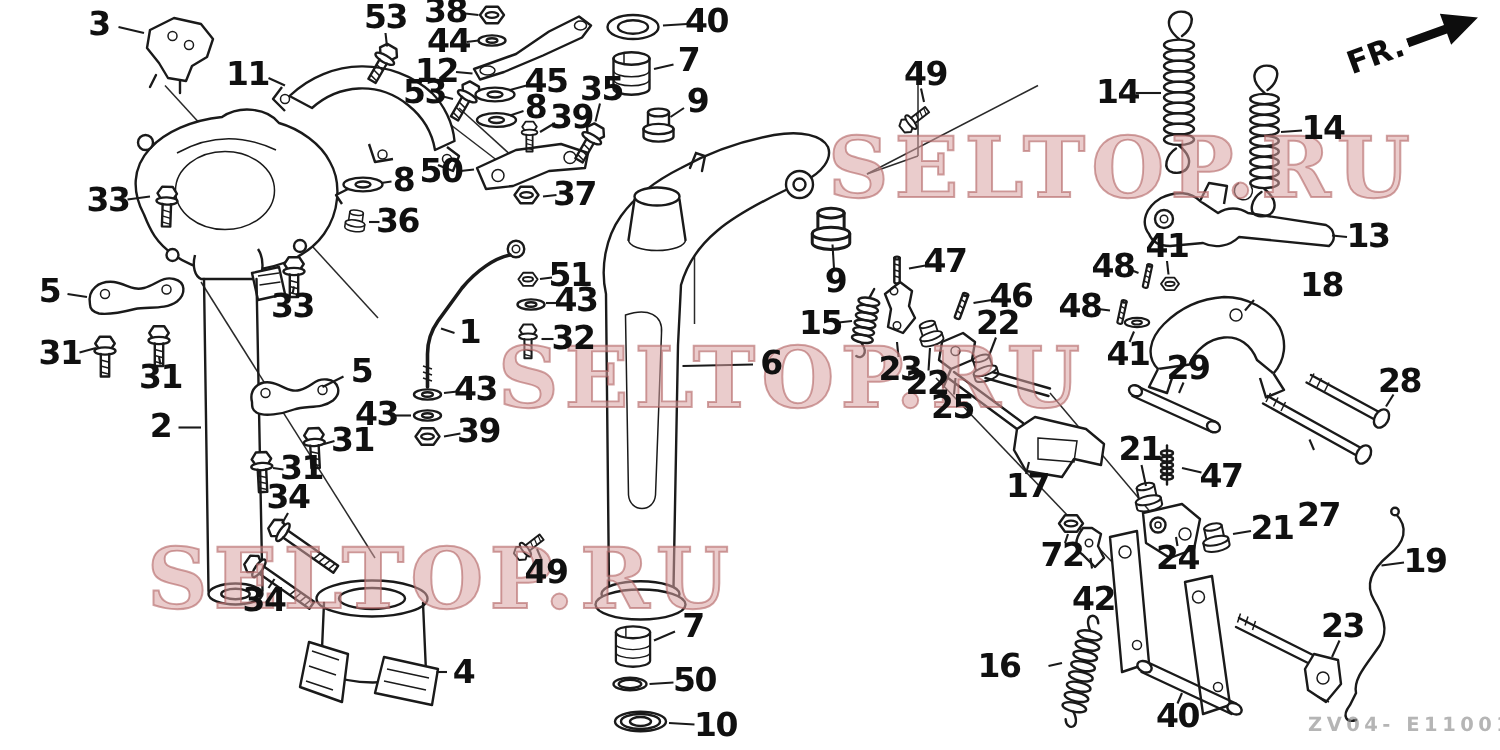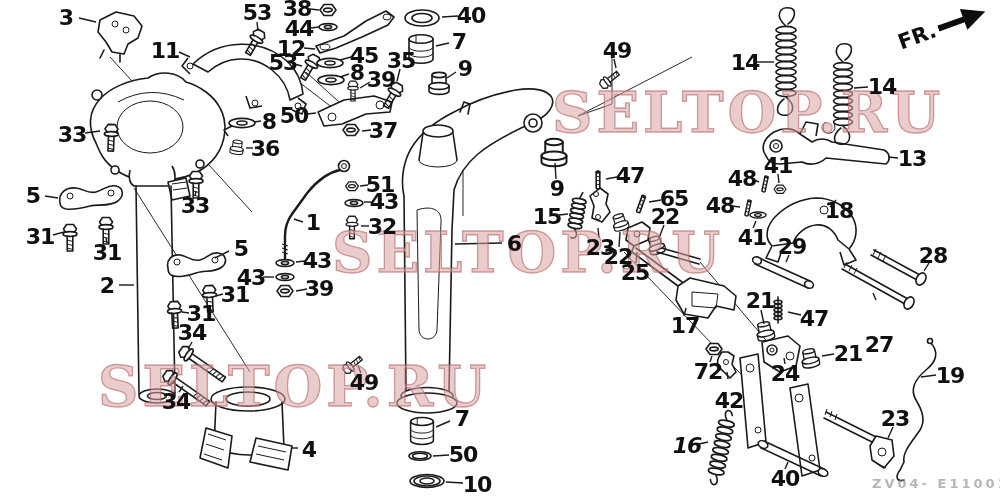--- a/index.html
+++ b/index.html
@@ -480,26 +480,26 @@
       <div class="callout" style="left: 745px; top: 62px;">14</div>
       <div class="callout" style="left: 882px; top: 86px;">14</div>
       <div class="callout" style="left: 294px; top: 115px;">50</div>
       <div class="callout" style="left: 269px; top: 121px;">8</div>
       <div class="callout" style="left: 383px; top: 130px;">37</div>
       <div class="callout" style="left: 265px; top: 148px;">36</div>
       <div class="callout" style="left: 72px; top: 134px;">33</div>
       <div class="callout" style="left: 912px; top: 158px;">13</div>
       <div class="callout" style="left: 778px; top: 165px;">41</div>
       <div class="callout" style="left: 742px; top: 178px;">48</div>
-      <div class="callout" style="left: 839px; top: 191px; margin-top: 19px;">18</div>
+      <div class="callout" style="left: 881px; top: 191px;">18</div>
       <div class="callout" style="left: 720px; top: 205px;">48</div>
       <div class="callout" style="left: 752px; top: 237px;">41</div>
       <div class="callout" style="left: 630px; top: 175px;">47</div>
       <div class="callout" style="left: 547px; top: 216px;">15</div>
-      <div class="callout" style="left: 674px; top: 198px;">65</div>
+      <div class="callout" style="left: 674px; top: 198px;">46</div>
       <div class="callout" style="left: 665px; top: 216px;">22</div>
       <div class="callout" style="left: 600px; top: 247px;">23</div>
       <div class="callout" style="left: 618px; top: 256px;">22</div>
       <div class="callout" style="left: 635px; top: 272px; text-align: center;">25</div>
       <div class="callout" style="left: 792px; top: 246px;">29</div>
       <div class="callout" style="left: 933px; top: 255px; text-align: center;">28</div>
       <div class="callout" style="left: 879px; top: 308px; margin-top: 36px;">27</div>
       <div class="callout" style="left: 557px; top: 188px;">9</div>
       <div class="callout" style="left: 380px; top: 184px;">51</div>
       <div class="callout" style="left: 384px; top: 201px;">43</div>
@@ -526,21 +526,21 @@
       <div class="callout" style="left: 477px; top: 484px;">10</div>
       <div class="callout" style="left: 685px; top: 325px;">17</div>
       <div class="callout" style="left: 760px; top: 300px;">21</div>
       <div class="callout" style="left: 814px; top: 318px;">47</div>
       <div class="callout" style="left: 708px; top: 371px;">72</div>
       <div class="callout" style="left: 729px; top: 400px;">42</div>
       <div class="callout" style="left: 785px; top: 373px;">24</div>
       <div class="callout" style="left: 848px; top: 353px;">21</div>
       <div class="callout" style="left: 950px; top: 375px;">19</div>
       <div class="callout" style="left: 895px; top: 418px; text-align: center;">23</div>
-      <div class="callout" style="left: 687px; top: 445px; font-style: italic;">16</div>
+      <div class="callout" style="left: 666px; top: 445px;">16</div>
       <div class="callout" style="left: 785px; top: 478px;">40</div>
     </div>
 
 <div id="fr">
   <span>FR.</span>
   <svg width="52" height="26">
     <polygon points="0,10 27,10 27,2 50,13 27,24 27,16 0,16" fill="#0d0d0d"></polygon>
   </svg>
 </div>
 

